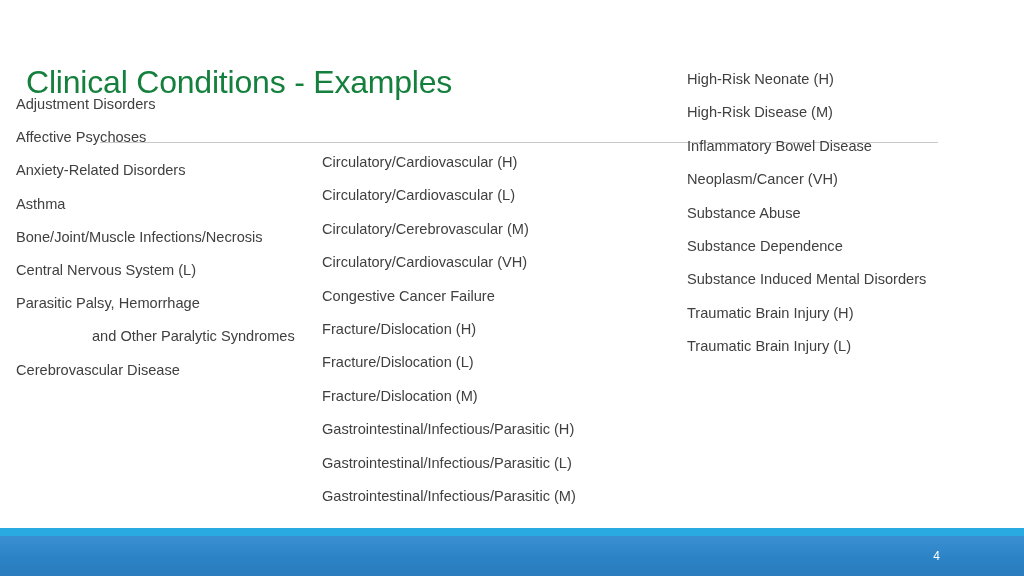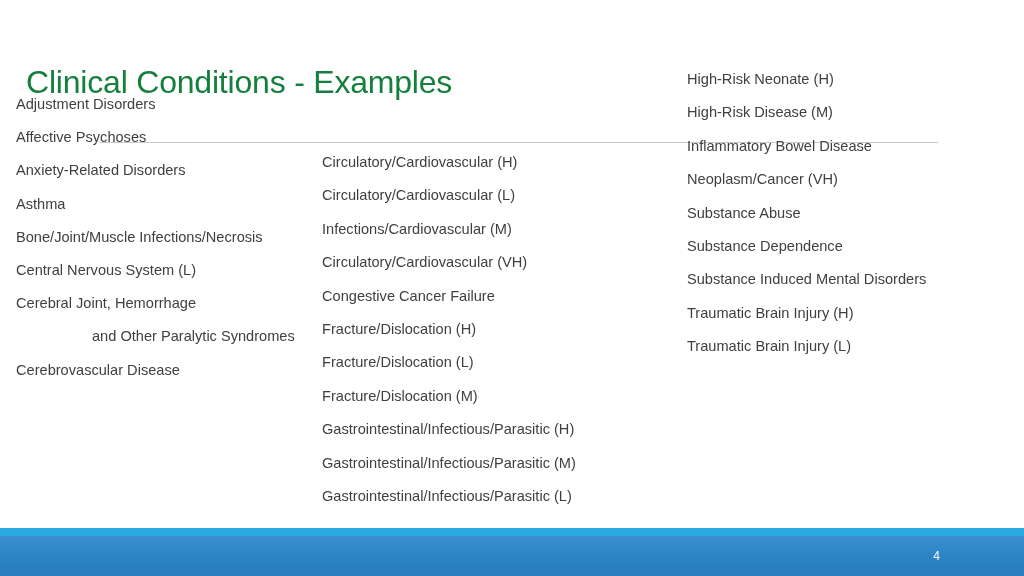--- a/index.html
+++ b/index.html
@@ -136,39 +136,39 @@
   <div class="columns">
 
     <div class="col col-1">
       <ul class="list">
           <li>Adjustment Disorders</li>
           <li>Affective Psychoses</li>
           <li>Anxiety-Related Disorders</li>
           <li>Asthma</li>
           <li>Bone/Joint/Muscle Infections/Necrosis</li>
           <li>Central Nervous System (L)</li>
-          <li>Cerebral Joint, Hemorrhage</li>
+          <li>Parasitic Palsy, Hemorrhage</li>
           <li class="indented">and Other Paralytic Syndromes</li>
           <li>Cerebrovascular Disease</li>
         </ul>
     </div>
 
     <div class="col col-2">
       <ul class="list">
           <li>Circulatory/Cardiovascular (H)</li>
           <li>Circulatory/Cardiovascular (L)</li>
-          <li>Infections/Cardiovascular (M)</li>
+          <li>Circulatory/Cerebrovascular (M)</li>
           <li>Circulatory/Cardiovascular (VH)</li>
           <li>Congestive Cancer Failure</li>
           <li>Fracture/Dislocation (H)</li>
           <li>Fracture/Dislocation (L)</li>
           <li>Fracture/Dislocation (M)</li>
           <li>Gastrointestinal/Infectious/Parasitic (H)</li>
+          <li>Gastrointestinal/Infectious/Parasitic (L)</li>
           <li>Gastrointestinal/Infectious/Parasitic (M)</li>
-          <li>Gastrointestinal/Infectious/Parasitic (L)</li>
         </ul>
     </div>
 
     <div class="col col-3">
       <ul class="list">
           <li>High-Risk Neonate (H)</li>
           <li>High-Risk Disease (M)</li>
           <li>Inflammatory Bowel Disease</li>
           <li>Neoplasm/Cancer (VH)</li>
           <li>Substance Abuse</li>

